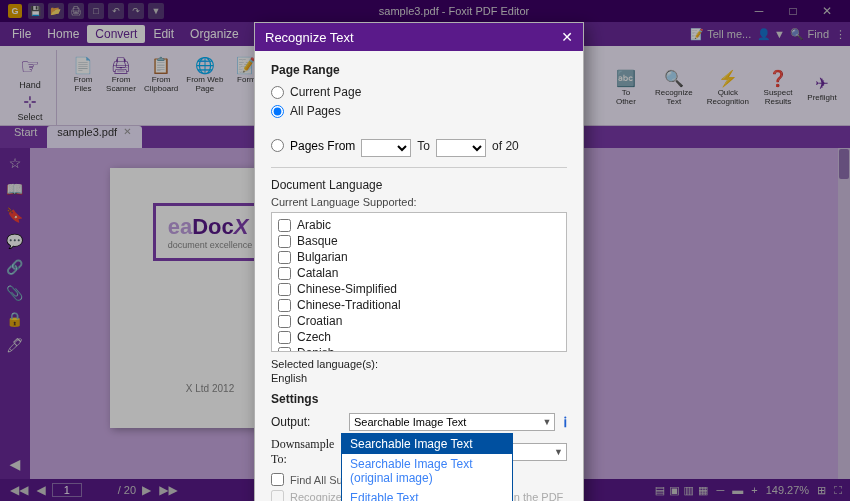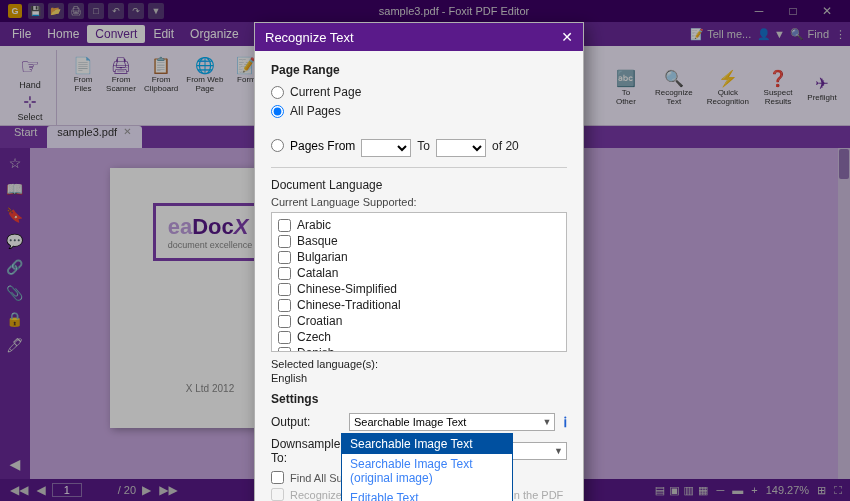--- a/index.html
+++ b/index.html
@@ -200,21 +200,21 @@
     .selected-lang-label { font-size: 11px; color: #222; margin-top: 6px; }
     .selected-lang-value { font-size: 11px; color: #222; margin-top: 2px; margin-bottom: 8px; }
     .settings-label { font-size: 12px; font-weight: bold; color: #222; margin-bottom: 6px; }
     .output-row { display: flex; align-items: center; gap: 8px; margin-bottom: 6px; }
     .output-label { font-size: 12px; color: #222; width: 70px; }
     .output-select-wrapper { position: relative; flex: 1; }
     .output-select { width: 100%; border: 1px solid #aaa; background: #fff; font-size: 11px; padding: 2px 4px; cursor: pointer; appearance: none; }
     .output-select-arrow { position: absolute; right: 4px; top: 50%; transform: translateY(-50%); font-size: 9px; color: #555; pointer-events: none; }
     .info-icon { color: #2060d0; font-size: 14px; font-weight: bold; cursor: pointer; }
     .downsample-row { display: flex; align-items: center; gap: 8px; margin-bottom: 6px; }
-    .downsample-label { font-size: 12px; color: #222; width: 70px; }
+    .downsample-label { font-size: 12px; color: #222; width: 70px; font-family: Liberation Serif, serif; }
     .downsample-select-wrapper { position: relative; flex: 1; }
     .downsample-select { width: 100%; border: 1px solid #aaa; background: #fff; font-size: 11px; padding: 2px 4px; cursor: pointer; appearance: none; }
     .checkbox-row { display: flex; align-items: center; gap: 6px; margin-bottom: 4px; }
     .checkbox-row input[type=checkbox] { cursor: pointer; }
     .checkbox-row label { font-size: 11px; color: #555; cursor: pointer; }
     .recognize-line-row { display: flex; align-items: center; gap: 6px; margin-bottom: 8px; }
     .recognize-line-row input[type=checkbox] { cursor: pointer; }
     .recognize-line-row label { font-size: 11px; color: #aaa; cursor: pointer; }
 
     

